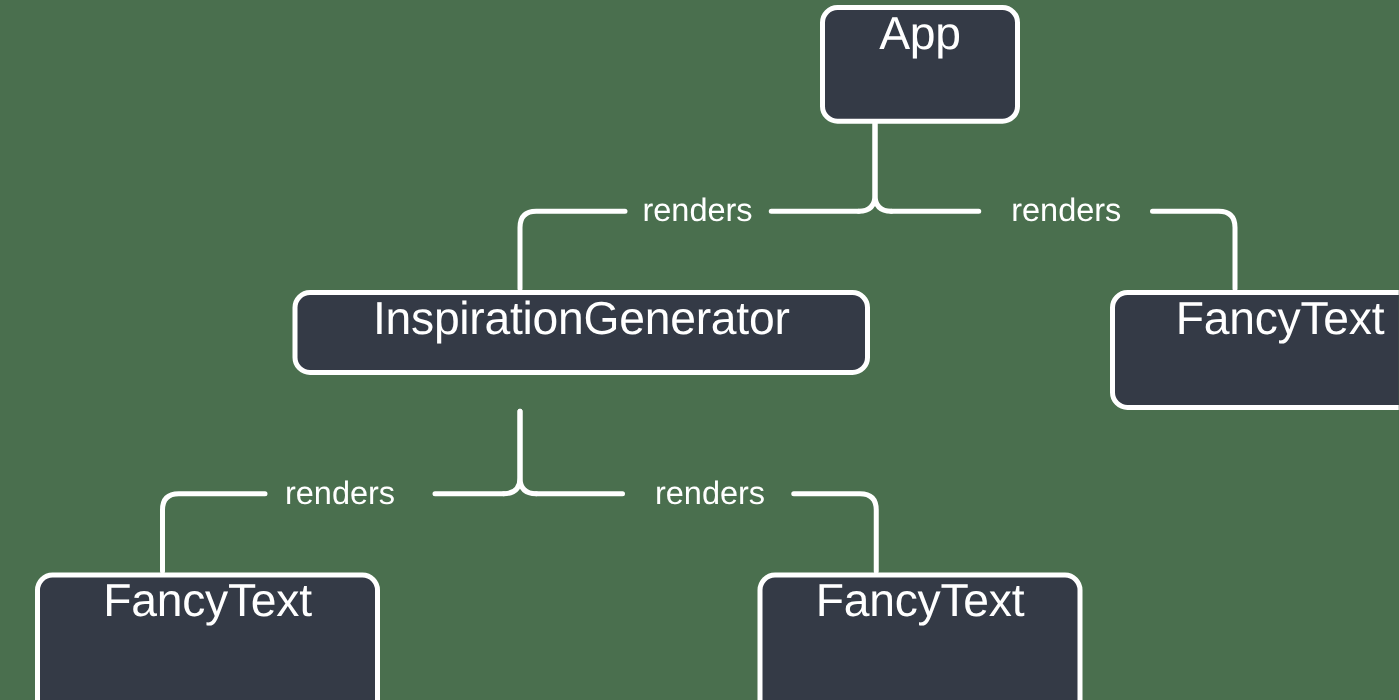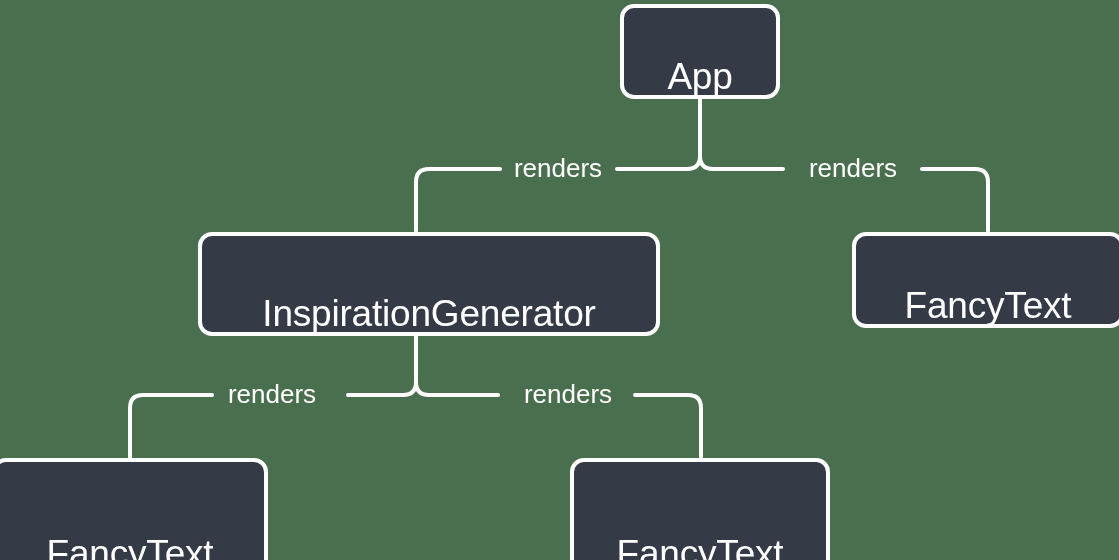--- a/index.html
+++ b/index.html
@@ -42,35 +42,36 @@
     text-anchor: middle;
     dominant-baseline: middle;
   }
   .node-box {
     position: absolute;
     box-sizing: border-box;
     background: #343a46;
     border: 4px solid #ffffff;
     border-radius: 14px;
     display: flex;
-    align-items: flex-end;
+    align-items: flex-start;
     justify-content: center;
     z-index: 2;
+    margin-left: 36px;
   }
   .node-label {
     color: #ffffff;
     font-family: "Liberation Sans", sans-serif;
     font-size: 37px;
     font-weight: 400;
     letter-spacing: -0.2px;
     white-space: nowrap;
     line-height: 1;
   }
   #node-app        { left: 620px; top: 4px;   width: 160px; height: 95px; }
-  #node-inspgen    { left: 198px; top: 232px; width: 462px; height: 104px; }
+  #node-inspgen    { left: 198px; top: 232px; width: 462px; height: 68px; }
   #node-fancy-right{ left: 852px; top: 232px; width: 272px; height: 96px; }
   #node-fancy-left { left: -8px;  top: 458px; width: 276px; height: 118px; border-radius: 14px; }
   #node-copyright  { left: 570px; top: 458px; width: 260px; height: 118px; }
 </style>
 </head>
 <body>
 
 <div id="diagram-root">
 
   <svg id="edges-layer" viewBox="0 0 1119 560" width="1119" height="560">

